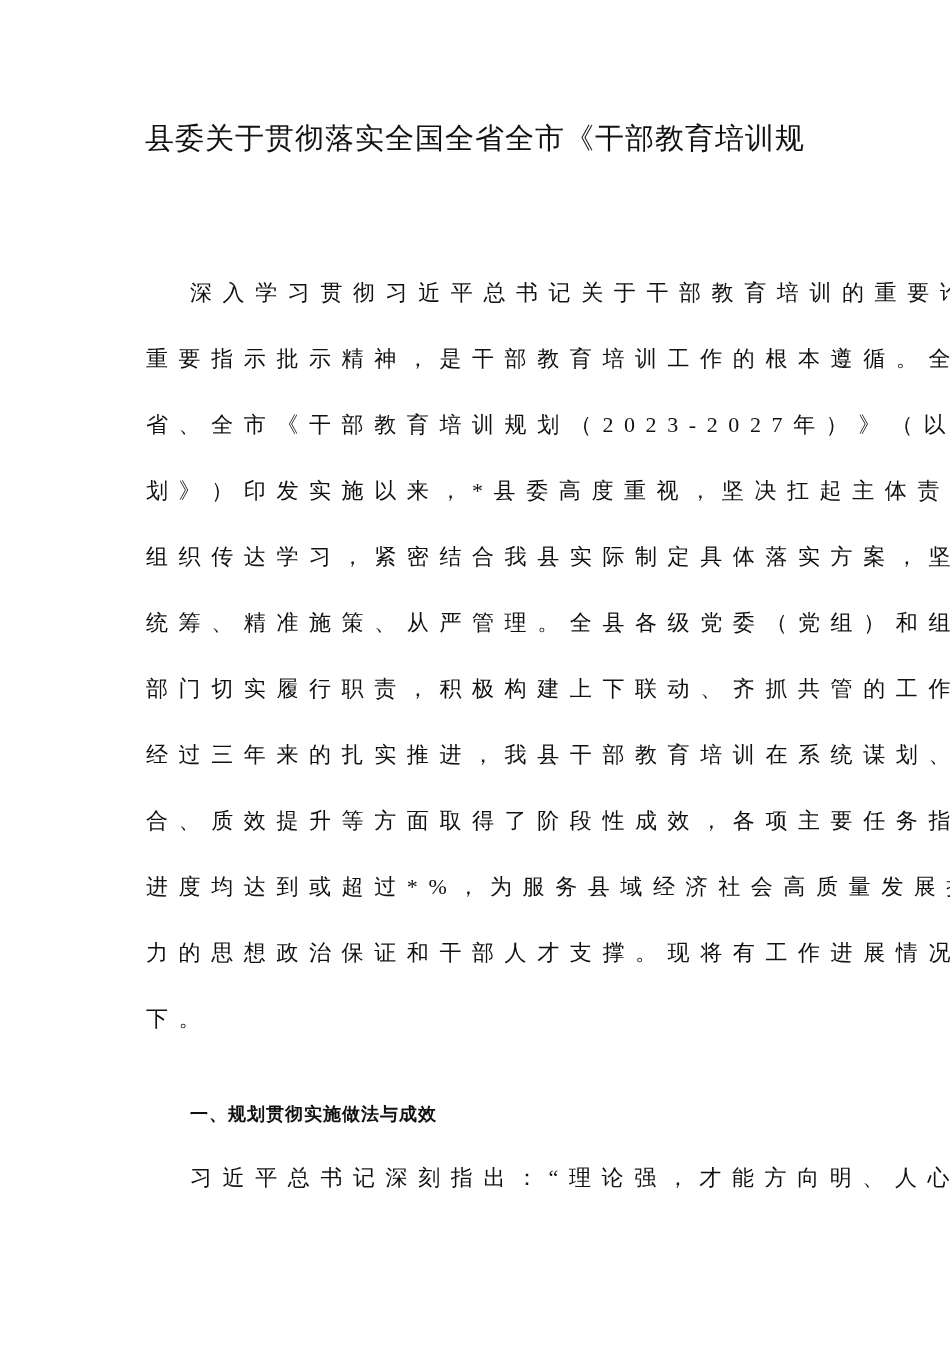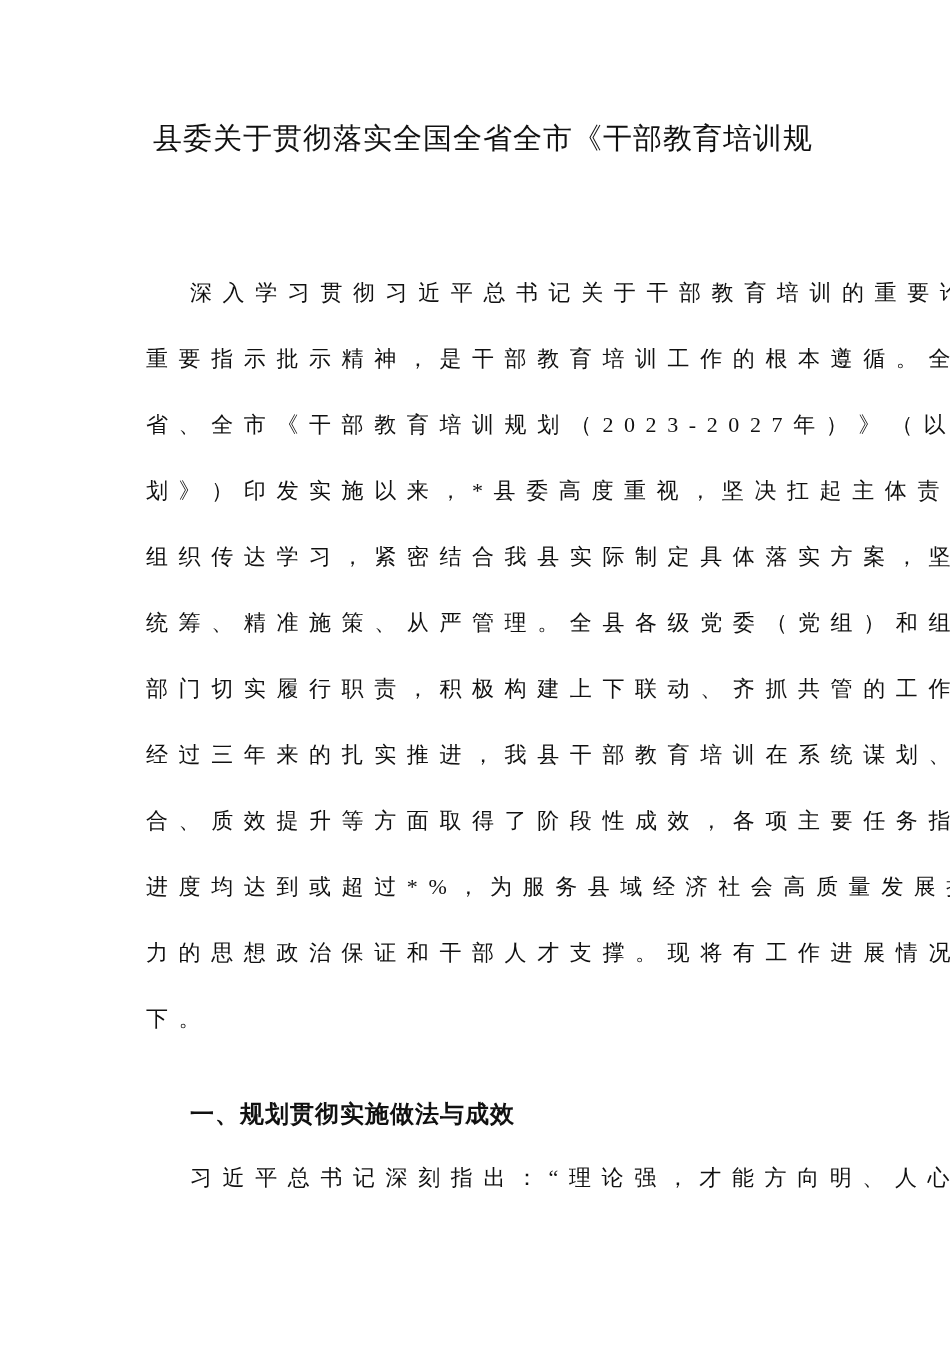--- a/index.html
+++ b/index.html
@@ -25,42 +25,41 @@
     .title {
       position: absolute;
       left: 140px;
       width: 670px;
       text-align: center;
       font-size: 29px;
       line-height: 46px;
       top: 115px;
       letter-spacing: 1px;
       white-space: nowrap;
-      margin-left: 8px;
     }
     .title .tline {
       display: block;
       height: 46px;
     }
     .body-line {
       position: absolute;
       left: 146px;
       width: 660px;
       font-size: 22px;
       line-height: 30px;
       letter-spacing: 10.6px;
       white-space: nowrap;
     }
     .indent {
       left: 190px;
     }
     .heading {
       position: absolute;
       left: 190px;
-      font-size: 24px;
+      font-size: 18px;
       line-height: 30px;
       font-weight: bold;
       letter-spacing: 1px;
       white-space: nowrap;
       font-family: "Liberation Sans", "DejaVu Sans", sans-serif;
     }
   </style>
 </head>
 <body>
 

